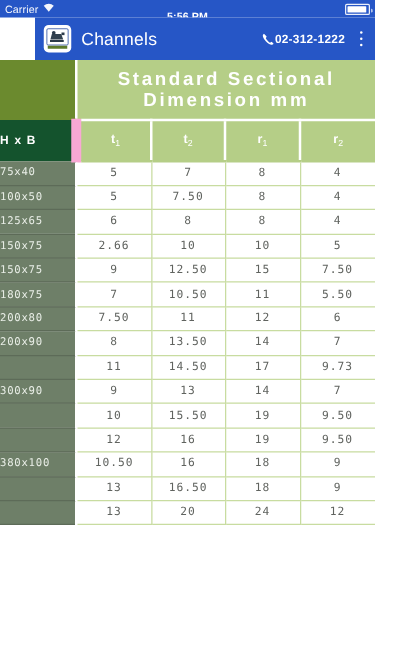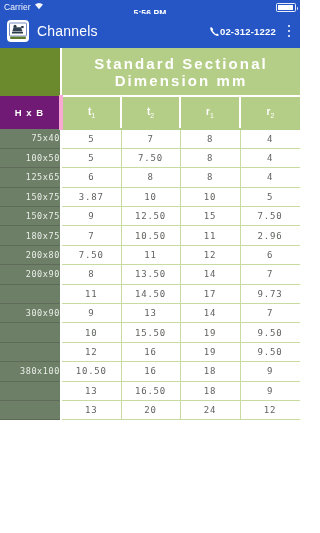--- a/index.html
+++ b/index.html
@@ -37,21 +37,21 @@
     border-radius:0 1px 1px 0;
   }
   .battery i {
     display:block; position:absolute; left:1px; top:1px; bottom:1px;
     width:15px; background:#ffffff; border-radius:.5px;
   }
 
   
   .navbar {
     height:34px; background:#2656C6;
-    display:flex; align-items:center; position:relative;
+    display:flex; align-items:center; position:relative;margin-left:28px;
   }
   .app-icon {
     width:22px; height:22px; margin-left:7px;
     background:#ffffff; border-radius:4px;
     position:relative; overflow:hidden; flex:none;
     display:flex; align-items:center; justify-content:center;
   }
   .app-icon svg { display:block; }
   .app-title {
     margin-left:8px; color:#ffffff; font-size:14px;
@@ -91,40 +91,40 @@
     border-right:2px solid #ffffff;
   }
   .hdr-span {
     background:#B5CE87; color:#ffffff; height:48px;
     text-align:center; vertical-align:middle;
     font-size:15px; letter-spacing:2.1px; font-weight:bold;
     font-family:"Liberation Sans", sans-serif;
     border-bottom:2px solid #ffffff;
   }
   .hdr-key {
-    background:#701a75; color:#ffffff; height:33px;
-    text-align:center; vertical-align:middle;
+    background:#14532d; color:#ffffff; height:33px;
+    text-align:left; vertical-align:middle;
     font-size:9.5px; font-weight:bold; letter-spacing:1px;
     font-family:"Liberation Sans", sans-serif;
-    border-right:4px solid #f9a8d4;
+    border-right:8px solid #f9a8d4;
   }
   .hdr-sub {
     background:#B5CE87; color:#ffffff; height:33px;
     text-align:center; vertical-align:middle;
     font-size:10px; font-weight:bold;
     font-family:"Liberation Sans", sans-serif;
     border-right:2px solid #ffffff;
     border-bottom:2px solid #B5CE87;
   }
   .hdr-sub:last-child { border-right:none; }
   .hdr-sub sub { font-size:7px; font-weight:normal; }
 
   td.lbl {
     background:#6E7F68; color:#E9EEE7; height:19.4px;
-    text-align:right; vertical-align:middle;
+    text-align:left; vertical-align:middle;
     font-size:8.5px; letter-spacing:.6px;
     font-family:"DejaVu Sans Mono", monospace;
     border-bottom:1px solid #5D6B58;
     border-right:2px solid #ffffff;
   }
   td.val {
     background:#ffffff; color:#60635F; height:19.4px;
     text-align:center; vertical-align:middle;
     font-size:9px; letter-spacing:.8px;
     font-family:"DejaVu Sans Mono", monospace;
@@ -229,38 +229,38 @@
           </tr>
           <tr>
             <td class="lbl">125x65</td>
             <td class="val">6</td>
             <td class="val">8</td>
             <td class="val">8</td>
             <td class="val">4</td>
           </tr>
           <tr>
             <td class="lbl">150x75</td>
-            <td class="val">3.87</td>
+            <td class="val">2.66</td>
             <td class="val">10</td>
             <td class="val">10</td>
             <td class="val">5</td>
           </tr>
           <tr>
             <td class="lbl">150x75</td>
             <td class="val">9</td>
             <td class="val">12.50</td>
             <td class="val">15</td>
             <td class="val">7.50</td>
           </tr>
           <tr>
             <td class="lbl">180x75</td>
             <td class="val">7</td>
             <td class="val">10.50</td>
             <td class="val">11</td>
-            <td class="val">2.96</td>
+            <td class="val">5.50</td>
           </tr>
           <tr>
             <td class="lbl">200x80</td>
             <td class="val">7.50</td>
             <td class="val">11</td>
             <td class="val">12</td>
             <td class="val">6</td>
           </tr>
           <tr>
             <td class="lbl">200x90</td>

